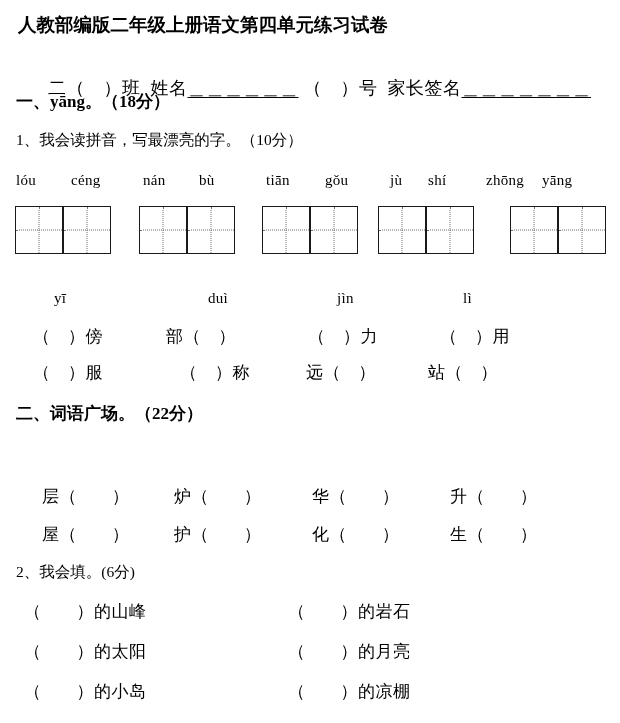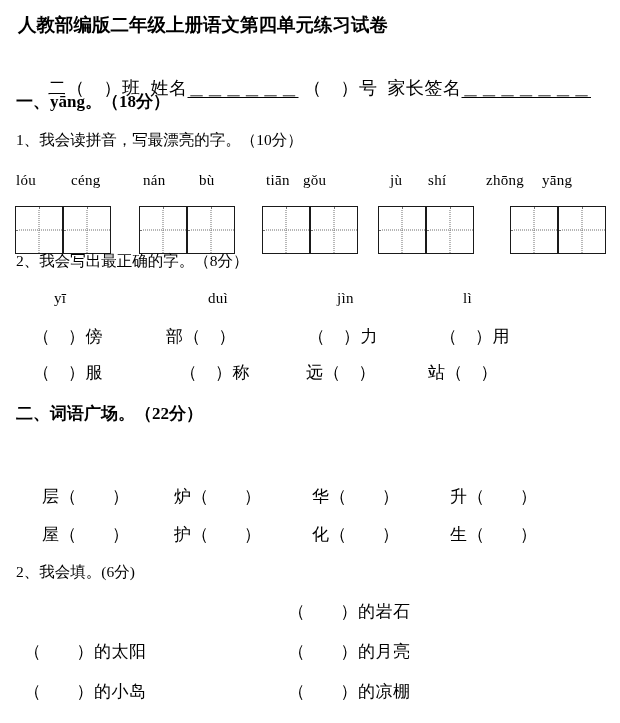--- a/index.html
+++ b/index.html
@@ -101,21 +101,21 @@
 
   <div class="abs q-head" style="left:16px; top:130px;">1、我会读拼音，写最漂亮的字。（10分）</div>
 
   <div class="abs pinyin" style="left:16px; top:172px;">lóu</div>
   <div class="abs pinyin" style="left:62px; top:172px;margin-left:9px;">céng</div>
 
   <div class="abs pinyin" style="left:143px; top:172px;text-align:right;">nán</div>
   <div class="abs pinyin" style="left:199px; top:172px;">bù</div>
 
   <div class="abs pinyin" style="left:266px; top:172px;">tiān</div>
-  <div class="abs pinyin" style="left:303px; top:172px;">gǒu</div>
+  <div class="abs pinyin" style="left:325px; top:172px;">gǒu</div>
 
   <div class="abs pinyin" style="left:390px; top:172px;">jù</div>
   <div class="abs pinyin" style="left:428px; top:172px;">shí</div>
 
   <div class="abs pinyin" style="left:486px; top:172px;">zhōng</div>
   <div class="abs pinyin" style="left:542px; top:172px;">yāng</div>
 
   <div class="tzg" style="left:15px;  top:206px; width:48px; height:48px;"></div>
   <div class="tzg" style="left:63px;  top:206px; width:48px; height:48px;"></div>
 
@@ -124,21 +124,20 @@
 
   <div class="tzg" style="left:262px; top:206px; width:48px; height:48px;"></div>
   <div class="tzg" style="left:310px; top:206px; width:48px; height:48px;"></div>
 
   <div class="tzg" style="left:378px; top:206px; width:48px; height:48px;"></div>
   <div class="tzg" style="left:426px; top:206px; width:48px; height:48px;"></div>
 
   <div class="tzg" style="left:510px; top:206px; width:48px; height:48px;"></div>
   <div class="tzg" style="left:558px; top:206px; width:48px; height:48px;"></div>
 
-  <div class="clipped" style="left:16px; top:251px;">2、我会写出最正确的字。（8分）</div>
 
   <div class="abs pinyin" style="left:54px;  top:290px;">yī</div>
   <div class="abs pinyin" style="left:208px; top:290px;">duì</div>
   <div class="abs pinyin" style="left:337px; top:290px;">jìn</div>
   <div class="abs pinyin" style="left:463px; top:290px;">lì</div>
 
   <div class="abs row-text" style="left:33px;  top:325px;">（　）傍</div>
   <div class="abs row-text" style="left:166px; top:325px;">部（　）</div>
   <div class="abs row-text" style="left:308px; top:325px;">（　）力</div>
   <div class="abs row-text" style="left:440px; top:325px;">（　）用</div>
@@ -156,20 +155,21 @@
   <div class="abs row-text" style="left:312px; top:485px;">华（　　）</div>
   <div class="abs row-text" style="left:450px; top:485px;">升（　　）</div>
 
   <div class="abs row-text" style="left:42px;  top:523px;">屋（　　）</div>
   <div class="abs row-text" style="left:174px; top:523px;">护（　　）</div>
   <div class="abs row-text" style="left:312px; top:523px;">化（　　）</div>
   <div class="abs row-text" style="left:450px; top:523px;">生（　　）</div>
 
   <div class="abs q-head" style="left:16px; top:562px;">2、我会填。(6分)</div>
 
+  <div class="abs row-text" style="left:24px;  top:600px;">（　　）的山峰</div>
   <div class="abs row-text" style="left:24px;  top:640px;">（　　）的太阳</div>
 
   <div class="abs row-text" style="left:288px; top:600px;">（　　）的岩石</div>
   <div class="abs row-text" style="left:288px; top:640px;">（　　）的月亮</div>
 
   <div class="abs row-text" style="left:24px;  top:680px;">（　　）的小岛</div>
   <div class="abs row-text" style="left:288px; top:680px;">（　　）的凉棚</div>
 
 </div>
 

